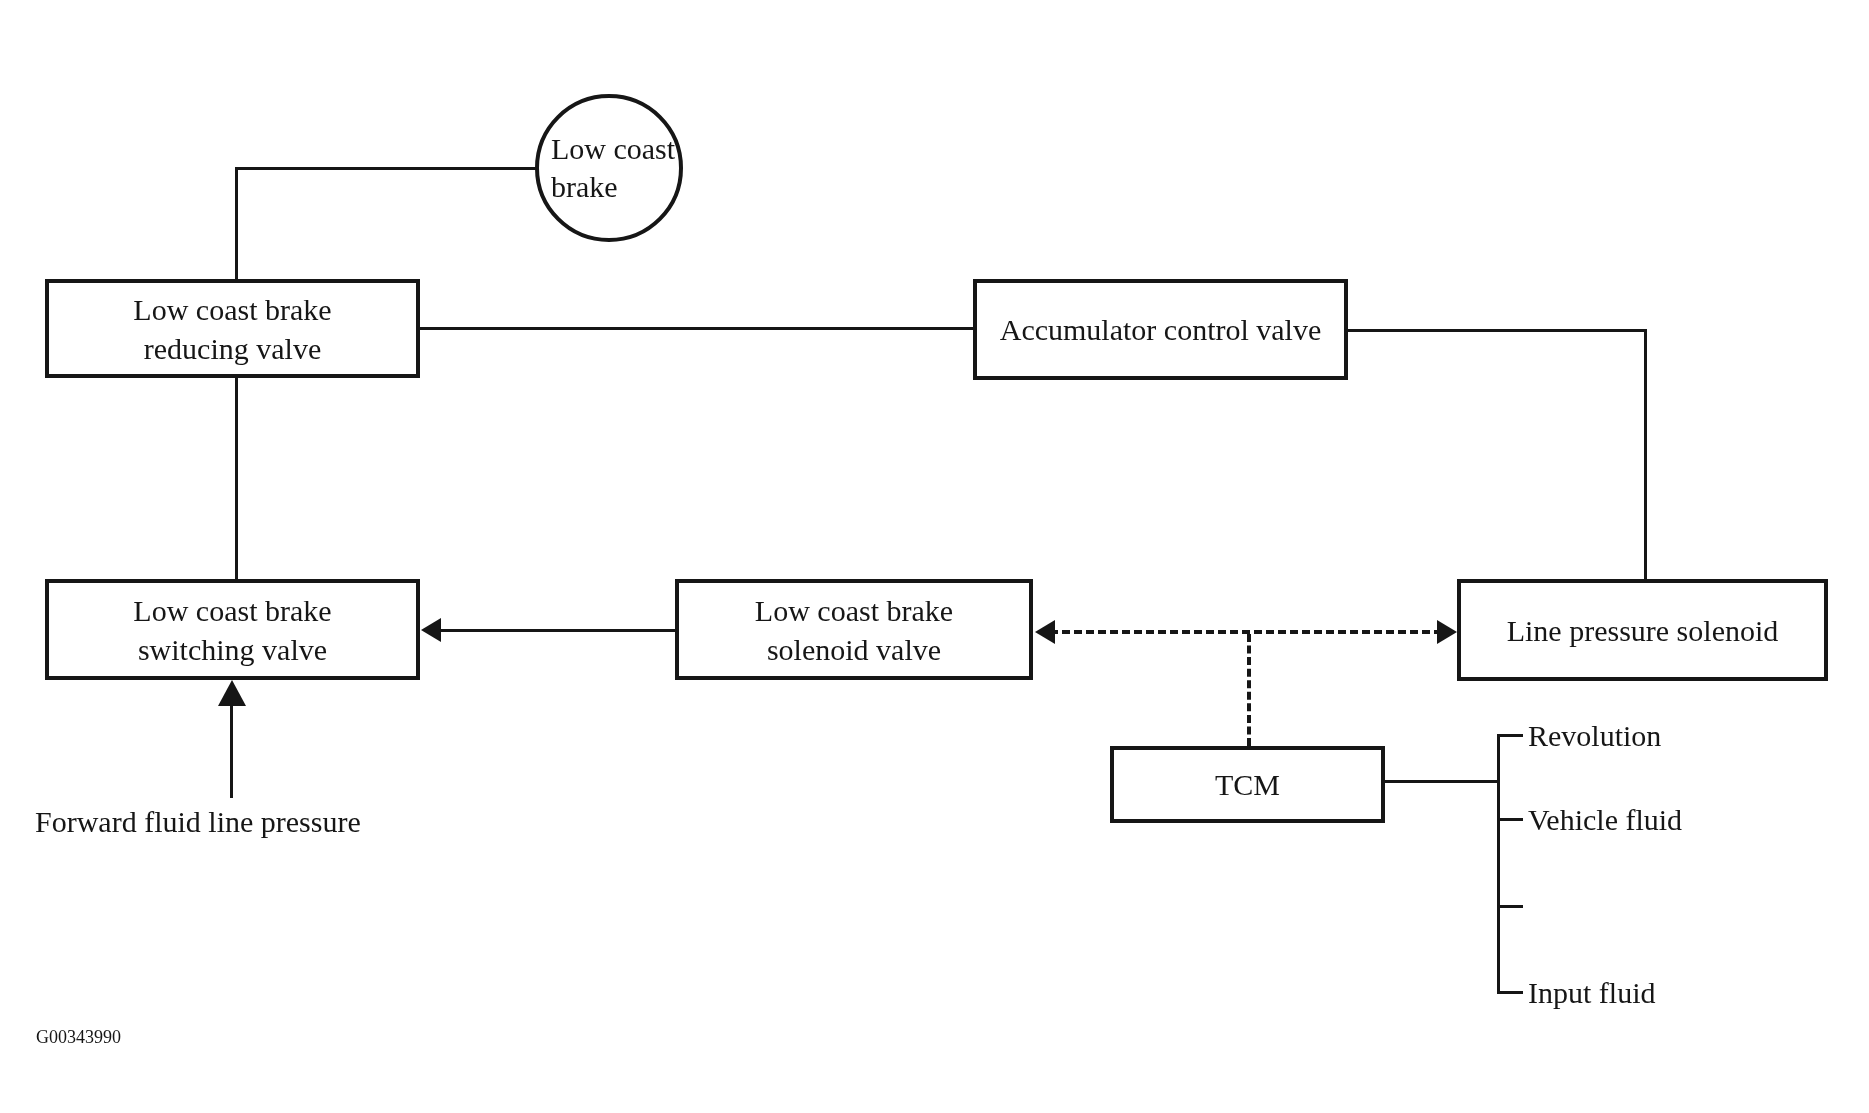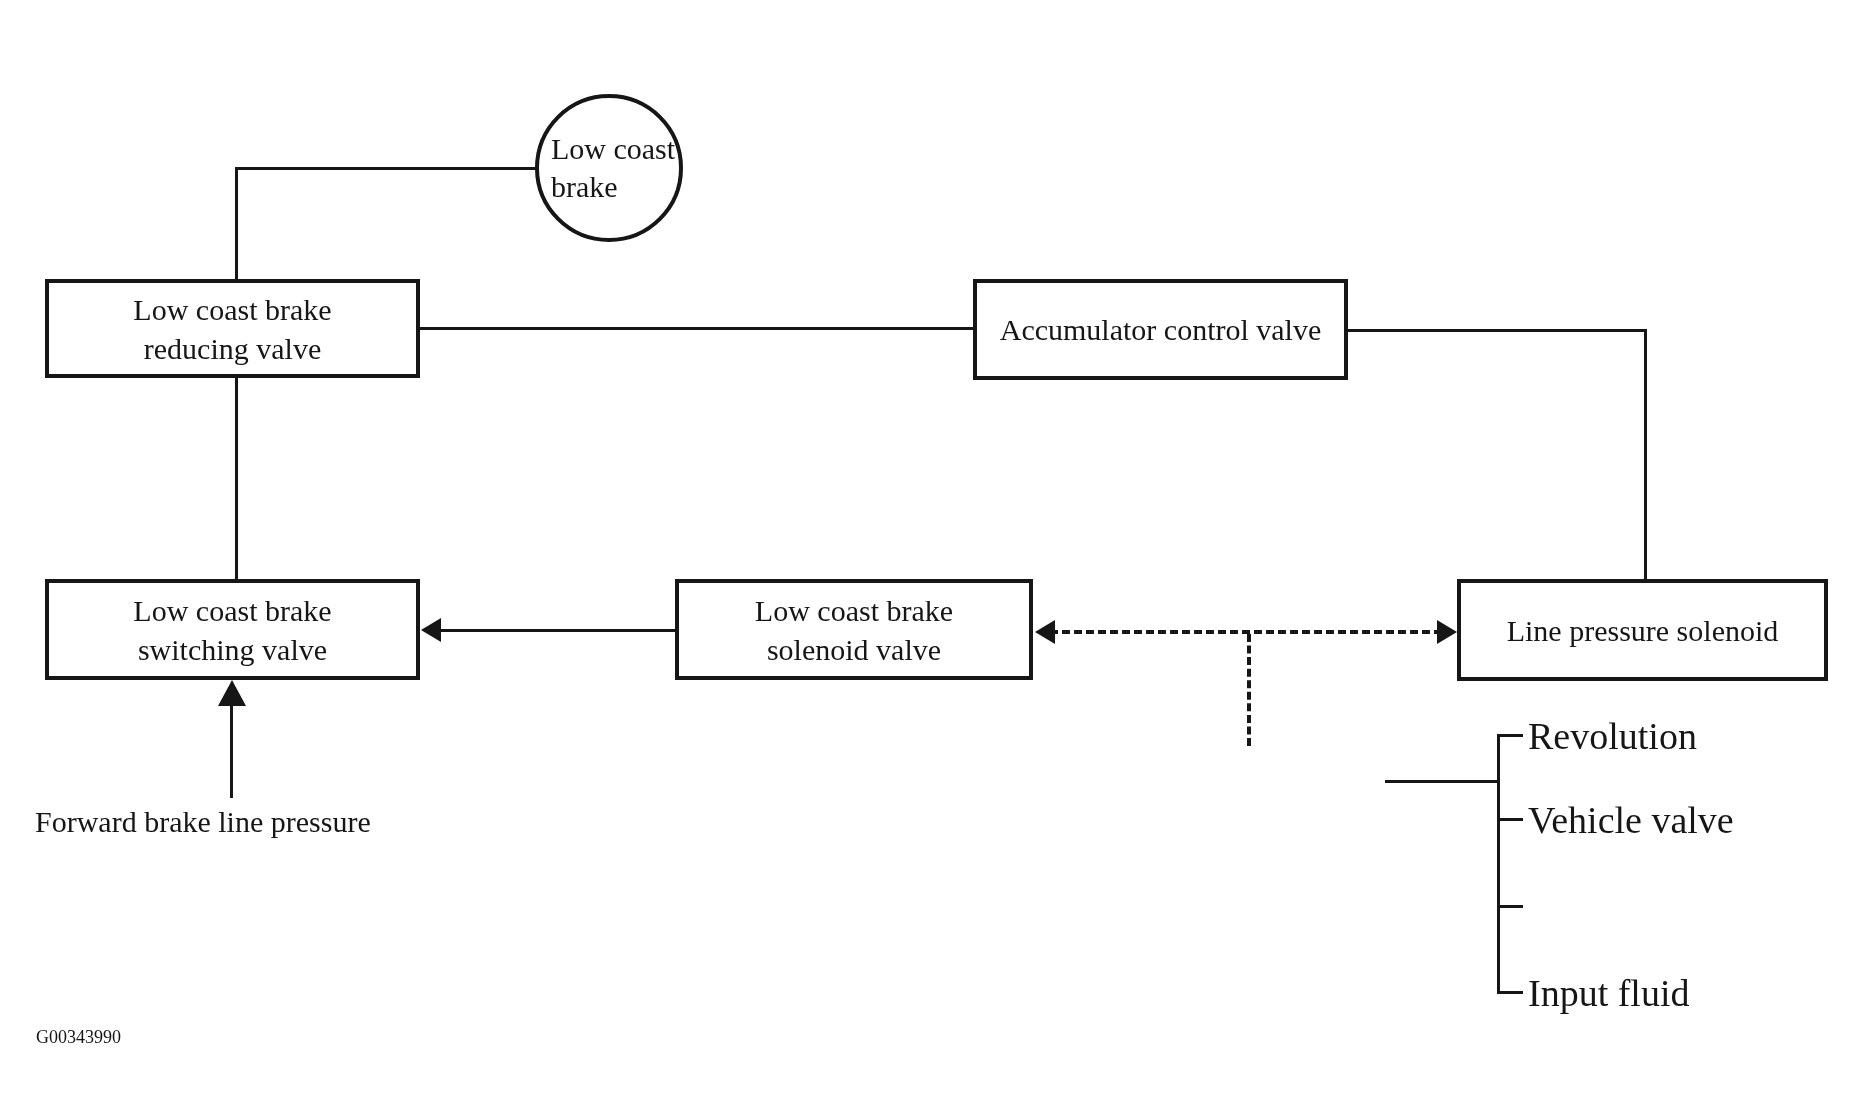--- a/index.html
+++ b/index.html
@@ -53,21 +53,21 @@
   .flow-label {
     position: absolute;
     font-size: 30px;
     white-space: nowrap;
   }
   .signal-item {
     position: absolute;
     left: 1523px;
     height: 40px;
     line-height: 40px;
-    font-size: 38px;
+    font-size: 30px;
     white-space: nowrap;
     padding-left: 5px;
   }
   .figure-id {
     position: absolute;
     left: 36px;
     top: 1010px;
     font-size: 18px;
   }
 </style>
@@ -123,22 +123,25 @@
 
   <div class="node-box" style="left:675px; top:562px; width:358px; height:101px;">
     <span class="multiline">Low coast brake
 solenoid valve</span>
   </div>
 
   <div class="node-box" style="left:1457px; top:562px; width:371px; height:102px;">
     <span>Line pressure solenoid</span>
   </div>
 
+  <div class="node-box" style="left:1110px; top:729px; width:275px; height:77px;">
+    <span>TCM</span>
+  </div>
 
-  <div class="flow-label" style="left:35px; top:788px;">Forward brake line pressure</div>
+  <div class="flow-label" style="left:35px; top:788px;">Forward fluid line pressure</div>
 
   <div class="signal-item" style="top:699px;">Revolution</div>
-  <div class="signal-item" style="top:783px;">Vehicle valve</div>
+  <div class="signal-item" style="top:783px;">Vehicle fluid</div>
   <div class="signal-item" style="top:956px;">Input fluid</div>
 
   <div class="figure-id">G00343990</div>
 
 </div>
 
 </body></html>

